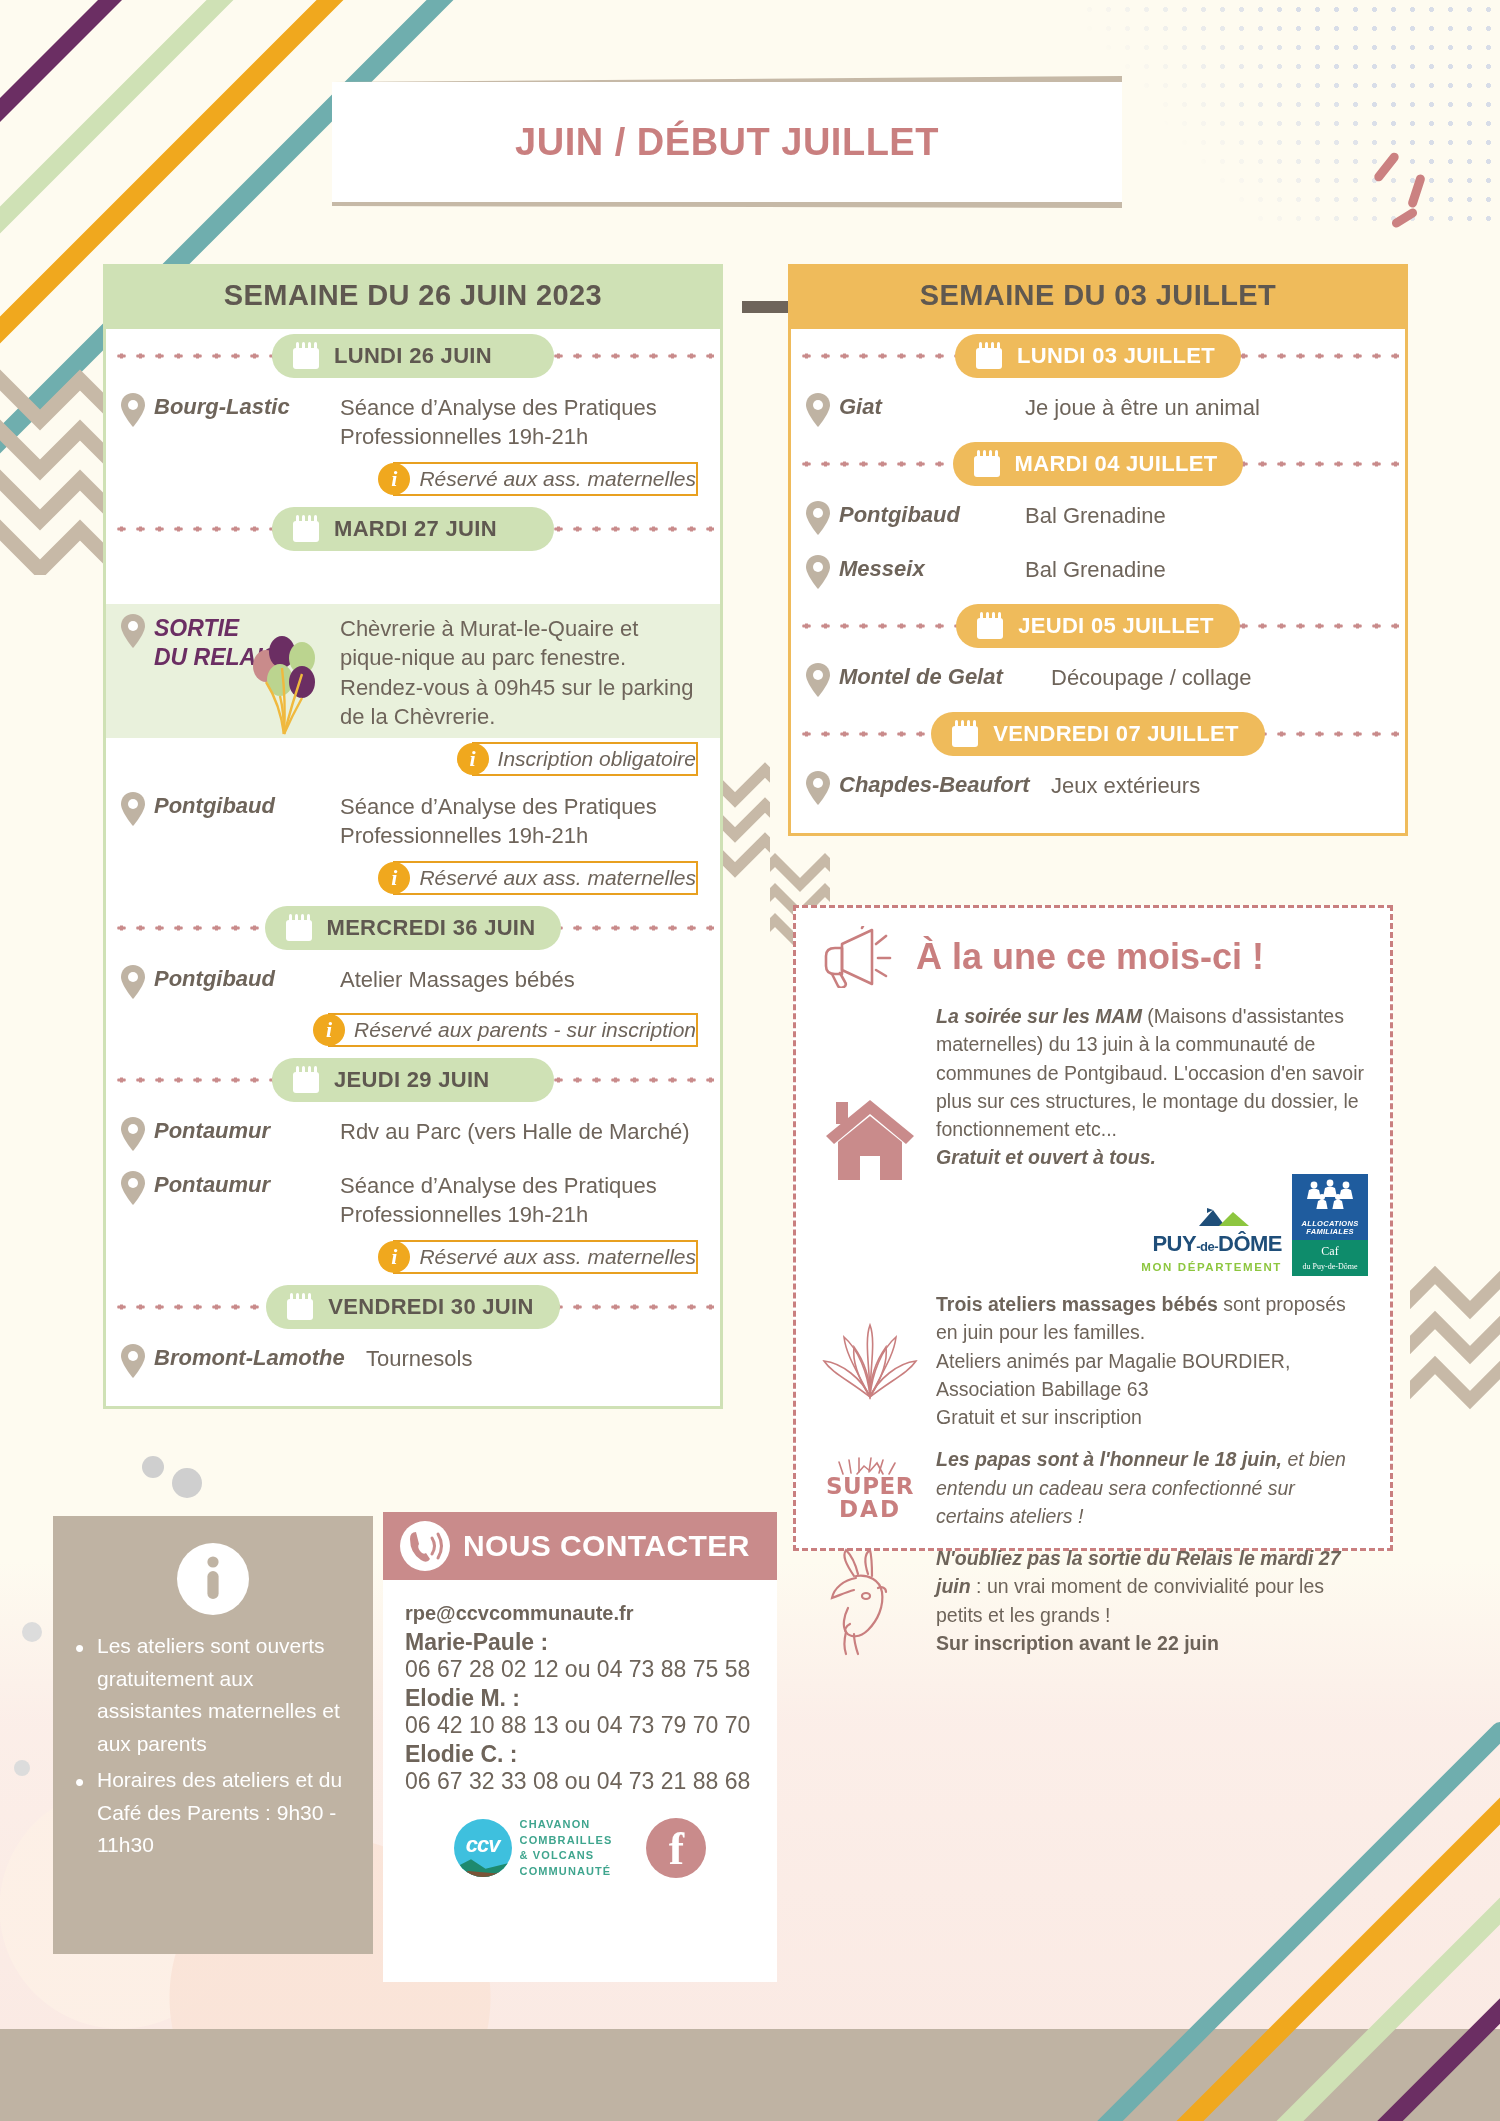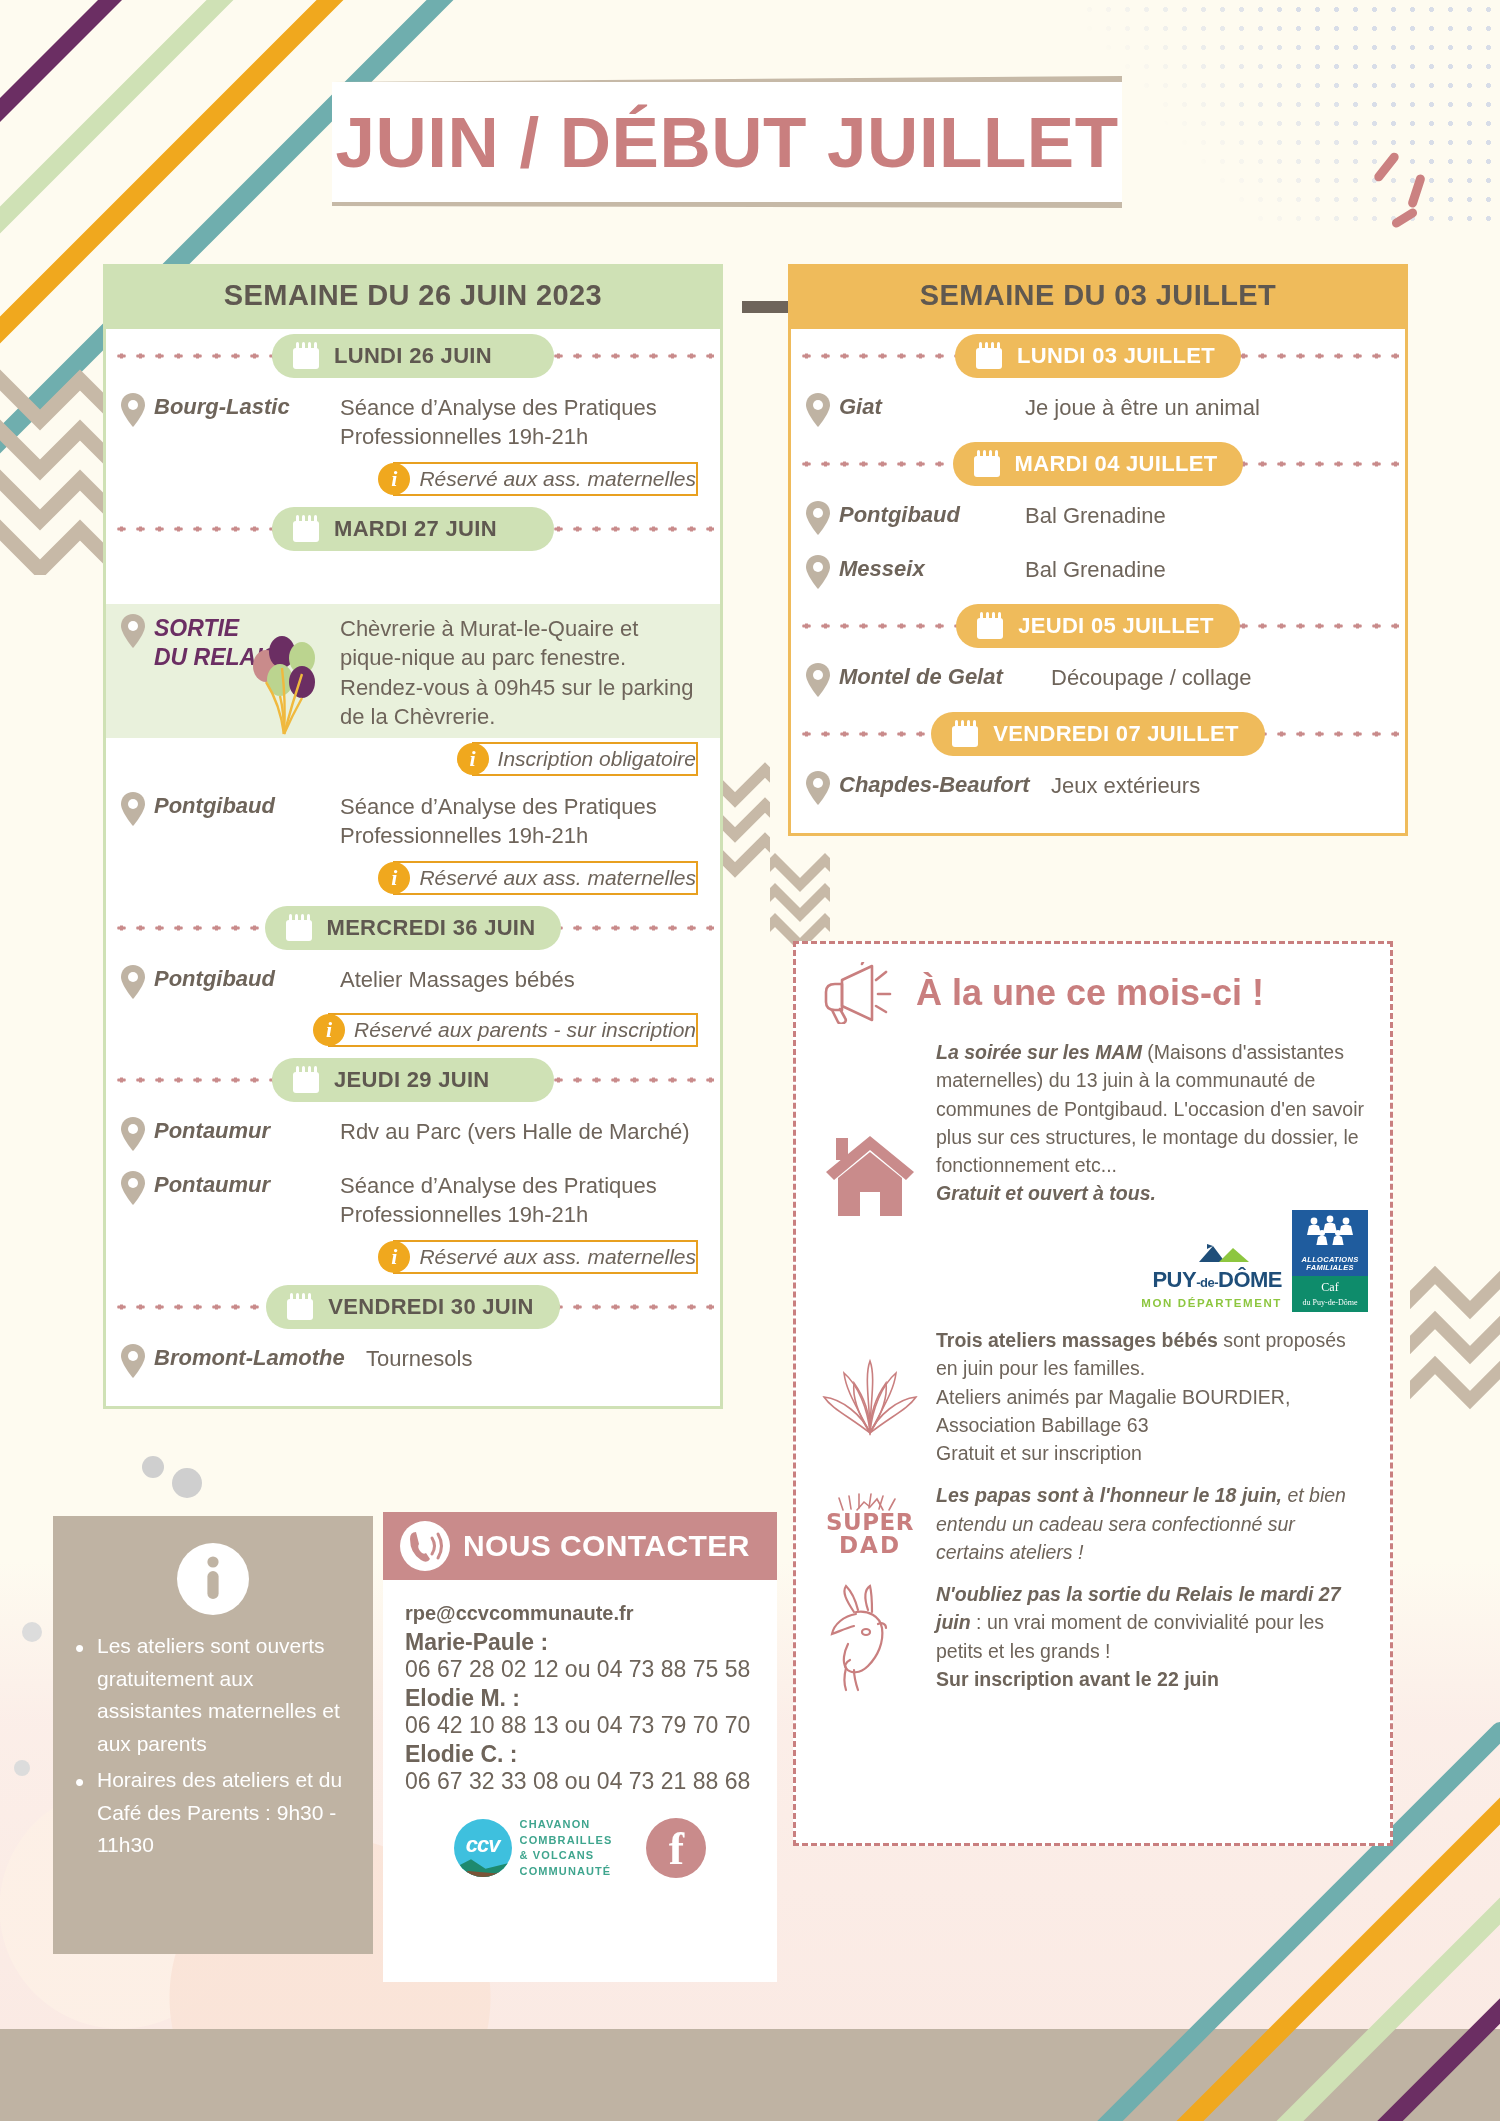--- a/index.html
+++ b/index.html
@@ -44,21 +44,21 @@
   .title-shadow2{
     position:absolute; left:332px; top:196px; width:790px; height:14px;
     background:#C6B9A7;
     clip-path:polygon(0 0, 100% 2px, 100% 12px, 0 10px);
   }
   .title-box{
     position:absolute; left:332px; top:82px; width:790px; height:120px;
     background:#FFFFFF; display:flex; align-items:center; justify-content:center;
   }
   .title-box h1{
-    font-size:71px; font-weight:bold; letter-spacing:.5px;
+    font-size:38px; font-weight:bold; letter-spacing:.5px;
     color:#C97F7F; font-family:"Liberation Sans", sans-serif;
     white-space:nowrap;
   }
   .brand{
     position:absolute; left:1140px; top:92px; width:330px; text-align:left;
   }
   .brand .bname{
     font-family:"DejaVu Serif", serif; font-size:40px; font-weight:bold;
     color:#CB8181; line-height:1; letter-spacing:-.5px;
   }
@@ -124,22 +124,22 @@
   .note .ibadge{
     position:absolute; left:-17px; top:50%; transform:translateY(-50%);
     width:32px; height:32px; border-radius:50%; background:#F0A81E;
     color:#fff; font-weight:bold; font-size:22px;
     display:flex; align-items:center; justify-content:center;
     font-family:"Liberation Serif", serif;
   }
 
   
   .une{
-    position:absolute; left:793px; top:905px; width:600px; height:905px;
-    background:#FFFFFF; border:3px dashed #C97F7F; padding:18px 22px 0 22px;margin-top:36px;
+    position:absolute; left:793px; top:905px; width:600px; height:646px;
+    background:#FFFFFF; border:3px dashed #C97F7F; padding:18px 22px 0 22px;
   }
   .une-head{ display:flex; align-items:center; gap:18px; margin-bottom:14px; }
   .une-head h2{ font-size:36px; font-weight:bold; color:#C97F7F; }
   .une-item{ display:flex; gap:14px; margin-bottom:14px; }
   .une-ic{ flex:0 0 104px; display:flex; align-items:center; justify-content:center; }
   .une-tx{ flex:1; font-size:19.5px; color:#6E645A; line-height:1.45; }
   .une-tx b{ font-weight:bold; }
   .une-tx i{ font-style:italic; }
   .logos{ display:flex; align-items:flex-end; justify-content:flex-end; gap:10px; margin-top:2px; }
 

